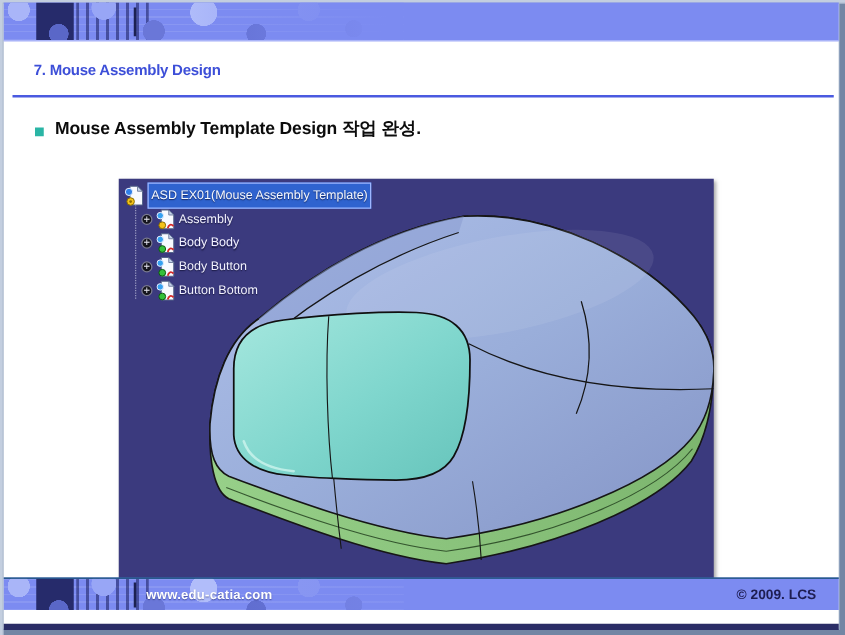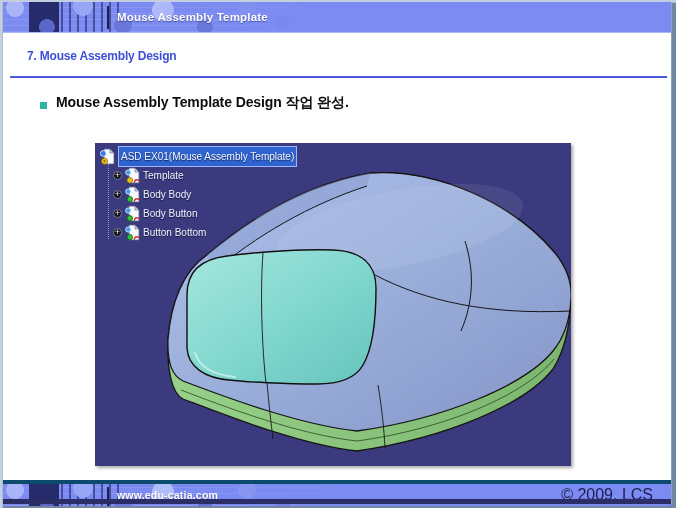--- a/index.html
+++ b/index.html
@@ -7,21 +7,21 @@
   .page {
     position:relative; width:676px; height:508px; background:#ffffff;
     font-family:"Liberation Sans", sans-serif; overflow:hidden;
     box-shadow: inset 2px 2px 0 #c3cedf, inset 3px 3px 0 #aebccf,
                 inset -4px -4px 0 #7286a4, inset -5px -5px 0 #8da0bc;
   }
 
   
   .band { position:absolute; left:3px; right:5px; background:#7c8bf1; overflow:hidden; }
   .band.header { top:2px; height:31px; border-bottom:1px solid #aab4f8; }
-  .band.footer { top:480px; height:26px; border-top:4px solid #0c4a6e; }
+  .band.footer { top:462px; height:26px; border-top:1px solid #0c4a6e; }
   .deco {
     position:absolute; top:0; left:0; height:100%; width:320px;
     background:
       radial-gradient(circle 9px  at  12px  6px, #a9b5f8 97%, transparent),
       radial-gradient(circle 8px  at  44px 25px, #5a67c8 97%, transparent),
       radial-gradient(circle 10px at  80px  4px, #98a6f6 97%, transparent),
       radial-gradient(circle 9px  at 120px 23px, #6a77d8 97%, transparent),
       radial-gradient(circle 11px at 160px  8px, #b1bdfa 97%, transparent),
       radial-gradient(circle 8px  at 202px 25px, #5f6cce 97%, transparent),
       radial-gradient(circle 9px  at 244px  6px, #8b99f2 97%, transparent),
@@ -38,30 +38,30 @@
   .band.footer .deco{ width:600px; }
   .band.footer .deco::after{ background:linear-gradient(90deg, rgba(124,139,241,0) 30%, #7c8bf1 75%); }
 
   .band-sep { position:absolute; left:104px; top:4px; width:2px; height:23px; background:#1c2152; }
   .band-title { position:absolute; left:114px; top:0; height:100%; display:flex; align-items:center;
       color:#ffffff; font-size:11.5px; font-weight:bold; letter-spacing:.2px;
       text-shadow:0 1px 1px rgba(20,25,80,.5); }
   .band.footer .band-sep { top:3px; height:20px; }
   .band.footer .band-title { font-size:10.5px; }
   .footer-copy { position:absolute; right:18px; top:0; height:100%; display:flex; align-items:center;
-      color:#1d1d52; font-size:16px; }
+      color:#1d1d52; font-size:11px;font-weight:bold; }
   .navy-strip { position:absolute; left:3px; right:5px; top:499px; height:5px; background:#2a2d66; }
 
   
   .headline { position:absolute; left:27px; top:49px; color:#3d4fd8;
       font-size:12px; font-weight:bold; letter-spacing:-.2px; }
   .headline-rule { position:absolute; left:10px; right:9px; top:76px; height:2px; background:#4a5ae0; }
 
   
-  .bullet-row { position:absolute; left:40px; top:94px; display:flex; align-items:center; }
+  .bullet-row { position:absolute; left:28px; top:94px; display:flex; align-items:center; }
   .bullet-sq { width:7px; height:7px; background:#2ab5a5; margin-top:5px; margin-right:9px; }
   .bullet-text { color:#0c0c0c; font-size:14px; font-weight:bold; letter-spacing:-.1px; }
 
   
   .viewport { position:absolute; left:95px; top:143px; width:476px; height:323px;
       background:#3b3a7e; box-shadow:2px 2px 3px rgba(110,110,110,.6); }
   .viewport svg.model { position:absolute; inset:0; }
 
   
   .tree { position:absolute; left:5px; top:4px; color:#f2f2ff; font-size:10px; }
@@ -76,21 +76,20 @@
   .tlabel.selected { background:#2f63cf; border:1px solid #9db6ff; color:#f4f8ff; padding:4px 2px; }
 </style>
 </head>
 <body>
 
 <div class="page">
 
   <div class="band header">
     <div class="deco"></div>
     <div class="band-sep"></div>
-    <div class="band-title">Mouse Assembly Template</div>
   </div>
 
   <div class="headline">7. Mouse Assembly Design</div>
   <div class="headline-rule"></div>
 
   <div class="bullet-row">
     <div class="bullet-sq"></div>
     <div class="bullet-text">Mouse Assembly Template Design 작업 완성.</div>
   </div>
 
@@ -159,21 +158,21 @@
 
       <div class="trow child">
         <span class="expander">+</span>
         <svg class="ticon" width="15" height="17" viewBox="0 0 15 17">
           <path d="M4,1 h6 l4,4 v11 h-10 z" fill="#f8faff" stroke="#55658a" stroke-width="0.8"></path>
           <path d="M10,1 l4,4 h-4 z" fill="#c5d2ea" stroke="#55658a" stroke-width="0.6"></path>
           <circle cx="3.2" cy="5.5" r="2.6" fill="#35a0f0" stroke="#eaf0ff" stroke-width="0.8"></circle>
           <circle cx="4.8" cy="13.2" r="2.7" fill="#f3c21a" stroke="#8a6d00" stroke-width="0.8"></circle>
           <path d="M9.2,15.6 C9.8,12.4 12,12 13.8,13.8" stroke="#d42a2a" stroke-width="1.5" fill="none"></path>
         </svg>
-        <span class="tlabel">Template</span>
+        <span class="tlabel">Assembly</span>
       </div>
 
       <div class="trow child">
         <span class="expander">+</span>
         <svg class="ticon" width="15" height="17" viewBox="0 0 15 17">
           <path d="M4,1 h6 l4,4 v11 h-10 z" fill="#f8faff" stroke="#55658a" stroke-width="0.8"></path>
           <path d="M10,1 l4,4 h-4 z" fill="#c5d2ea" stroke="#55658a" stroke-width="0.6"></path>
           <circle cx="3.2" cy="5.5" r="2.6" fill="#35a0f0" stroke="#eaf0ff" stroke-width="0.8"></circle>
           <circle cx="4.8" cy="13.2" r="2.7" fill="#35c03a" stroke="#0c5c10" stroke-width="0.8"></circle>
           <path d="M9.2,15.6 C9.8,12.4 12,12 13.8,13.8" stroke="#d42a2a" stroke-width="1.5" fill="none"></path>

